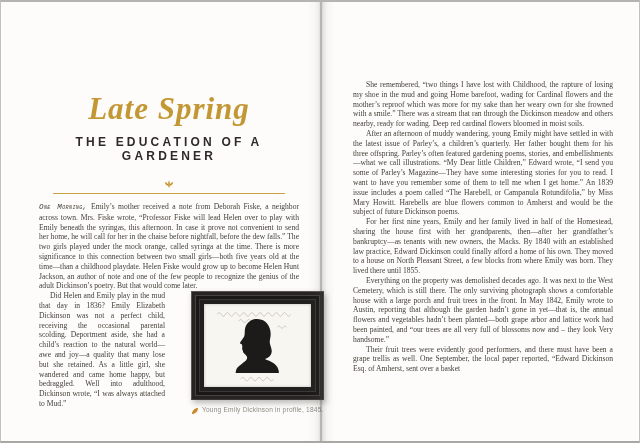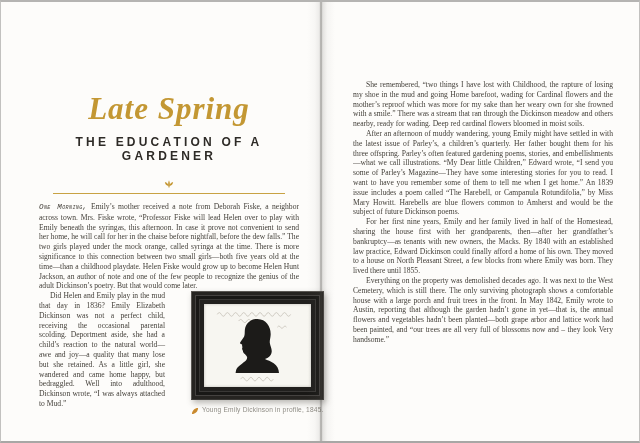--- a/index.html
+++ b/index.html
@@ -163,20 +163,21 @@
   </div>
 
   <div class="gutter"></div>
 
   <div class="page page-right">
     <div class="right-body">
       <p class="bodytext"><span>She remembered, “two things I have lost with Childhood, the rapture of losing my shoe in the mud and going Home barefoot, wading for Cardinal flowers and the mother’s reproof which was more for my sake than her weary own for she frowned with a smile.” There was a stream that ran through the Dickinson meadow and others nearby, ready for wading. Deep red cardinal flowers bloomed in moist soils.</span></p>
       <p class="bodytext"><span>After an afternoon of muddy wandering, young Emily might have settled in with the latest issue of </span><span class="s-em">Parley’s</span><span>, a children’s quarterly. Her father bought them for his three offspring. </span><span class="s-em">Parley’s</span><span> often featured gardening poems, stories, and embellishments—what we call illustrations. “My Dear little Children,” Edward wrote, “I send you some of Parley’s Magazine—They have some interesting stories for you to read. I want to have you remember some of them to tell me when I get home.” An 1839 issue includes a poem called “The Harebell, or Campanula Rotundifolia,” by Miss Mary Howitt. Harebells are blue flowers common to Amherst and would be the subject of future Dickinson poems.</span></p>
       <p class="bodytext"><span>For her first nine years, Emily and her family lived in half of the Homestead, sharing the house first with her grandparents, then—after her grandfather’s bankruptcy—as tenants with new owners, the Macks. By 1840 with an established law practice, Edward Dickinson could finally afford a home of his own. They moved to a house on North Pleasant Street, a few blocks from where Emily was born. They lived there until 1855.</span></p>
       <p class="bodytext"><span>Everything on the property was demolished decades ago. It was next to the West Cemetery, which is still there. The only surviving photograph shows a comfortable house with a large porch and fruit trees in the front. In May 1842, Emily wrote to Austin, reporting that although the garden hadn’t gone in yet—that is, the annual flowers and vegetables hadn’t been planted—both grape arbor and lattice work had been painted, and “our trees are all very full of blossoms now and – they look Very handsome.”</span></p>
+      <p class="bodytext"><span>Their fruit trees were evidently good performers, and there must have been a grape trellis as well. One September, the local paper reported, “Edward Dickinson Esq. of Amherst, sent over a basket</span></p>
     </div>
     <div class="running-footer">
       <div class="rf-title">LATE SPRING</div>
       <div class="rf-num">21</div>
     </div>
   </div>
 
 </div>
 
 </body></html>

